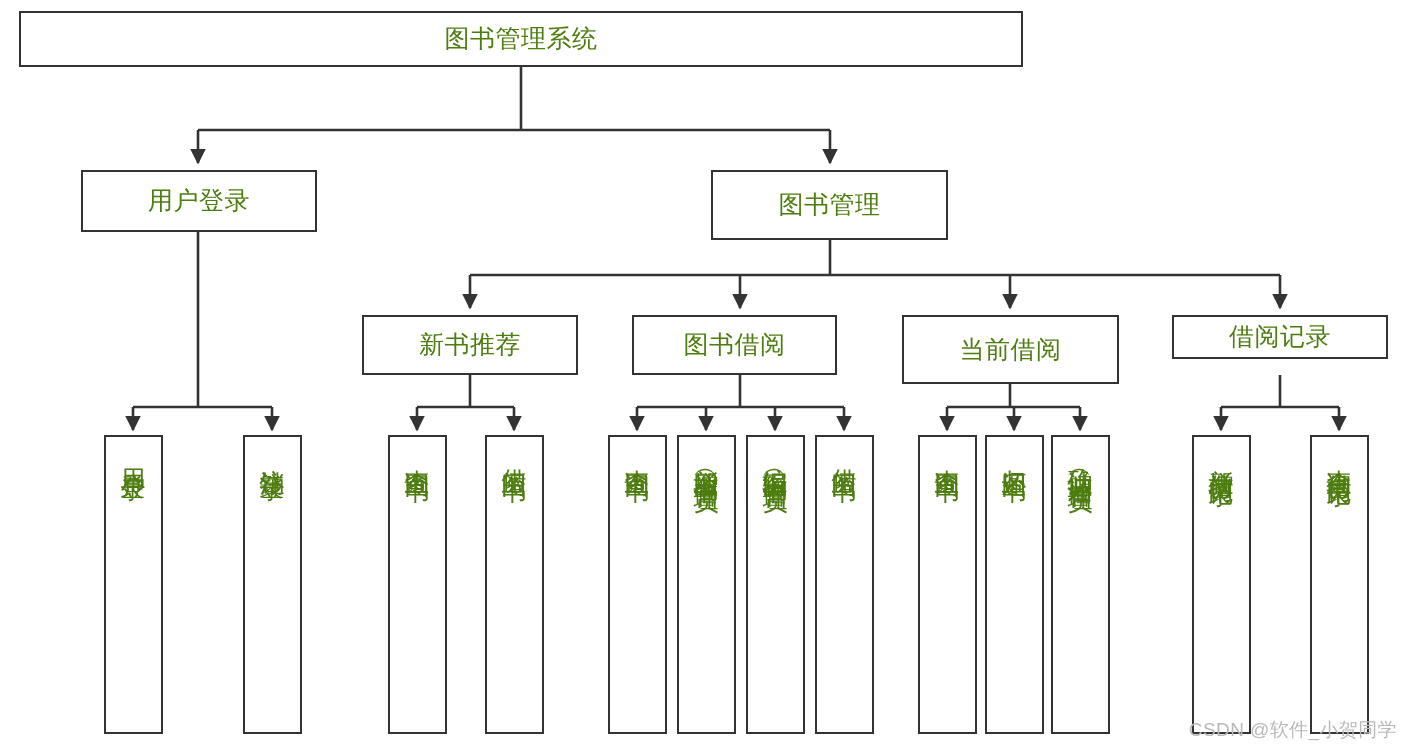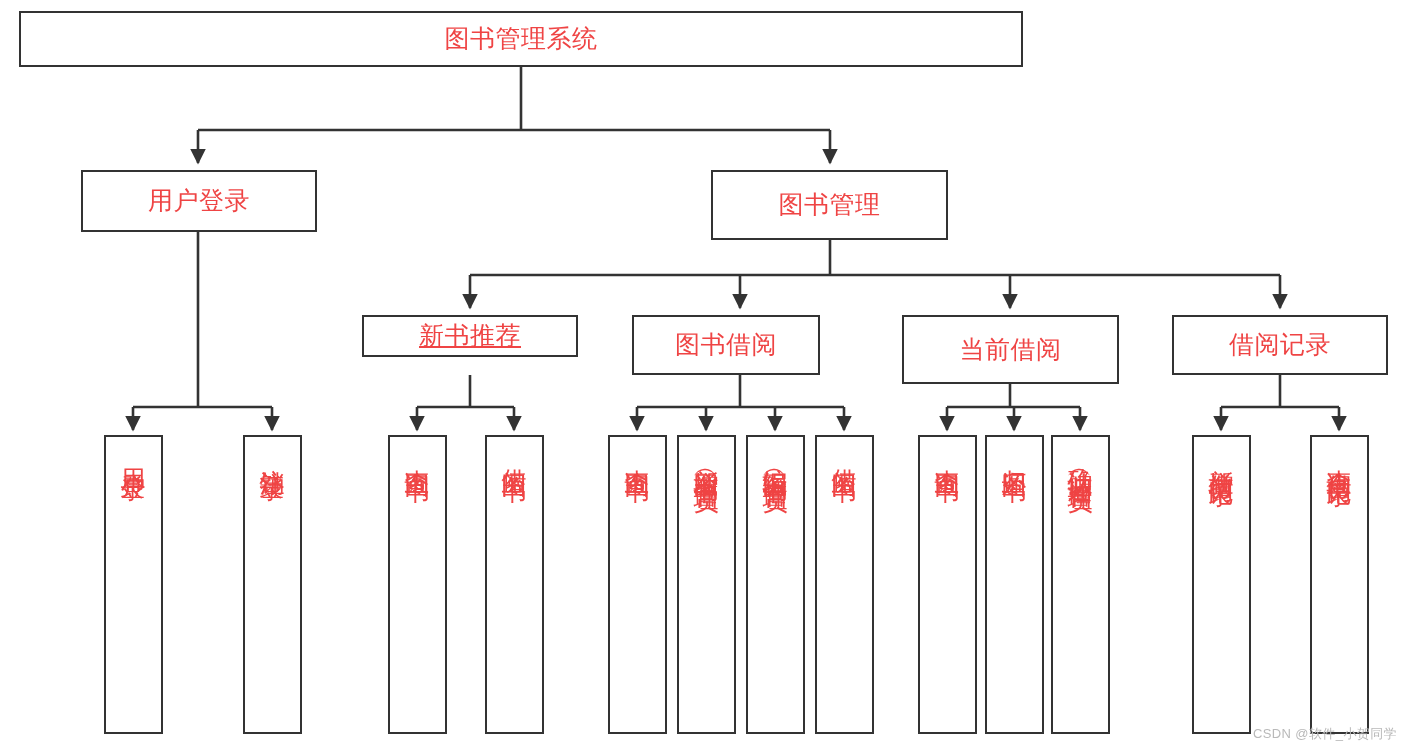--- a/index.html
+++ b/index.html
@@ -29,21 +29,21 @@
     pointer-events: none;
   }
   .node {
     position: absolute;
     box-sizing: border-box;
     background: #ffffff;
     border: 2.5px solid #333333;
     display: flex;
     align-items: center;
     justify-content: center;
-    color: #ef4444;
+    color: #4d7c0f;
     z-index: 2;
   }
   .node .label {
     display: block;
     text-align: center;
     line-height: 1.18;
     white-space: nowrap;
   }
   .node.horiz .label {
     font-size: 25px;
@@ -62,21 +62,21 @@
     font-size: 25px;
     line-height: 1.12;
     letter-spacing: 3px;
     white-space: pre;
     margin: 0 auto;
   }
   .watermark {
     position: absolute;
     right: 8px;
     bottom: 4px;
-    font-size: 13px;
+    font-size: 19px;
     color: #b9b9b9;
     letter-spacing: 0.4px;
     z-index: 3;
     user-select: none;
   }
 </style>
 </head>
 <body>
 
 <div id="diagram-root">
@@ -135,30 +135,30 @@
     <span class="label">图书管理系统</span>
   </div>
 
   <div class="node horiz" style="left:81px; top:170px; width:236px; height:62px;">
     <span class="label">用户登录</span>
   </div>
   <div class="node horiz" style="left:711px; top:170px; width:237px; height:70px;">
     <span class="label">图书管理</span>
   </div>
 
-  <div class="node horiz" style="left:362px; top:315px; width:216px; height:42px;text-decoration:underline;">
+  <div class="node horiz" style="left:362px; top:315px; width:216px; height:60px;">
     <span class="label">新书推荐</span>
   </div>
-  <div class="node horiz" style="left:632px; top:315px; width:188px; height:60px;">
+  <div class="node horiz" style="left:632px; top:315px; width:205px; height:60px;">
     <span class="label">图书借阅</span>
   </div>
   <div class="node horiz" style="left:902px; top:315px; width:217px; height:69px;">
     <span class="label">当前借阅</span>
   </div>
-  <div class="node horiz" style="left:1172px; top:315px; width:216px; height:60px;">
+  <div class="node horiz" style="left:1172px; top:315px; width:216px; height:44px;">
     <span class="label">借阅记录</span>
   </div>
 
   <div class="node vert" style="left:104px; top:435px; width:59px; height:299px;">
     <span class="label">用户登录</span>
   </div>
   <div class="node vert" style="left:243px; top:435px; width:59px; height:299px;">
     <span class="label">注销登录</span>
   </div>
 

